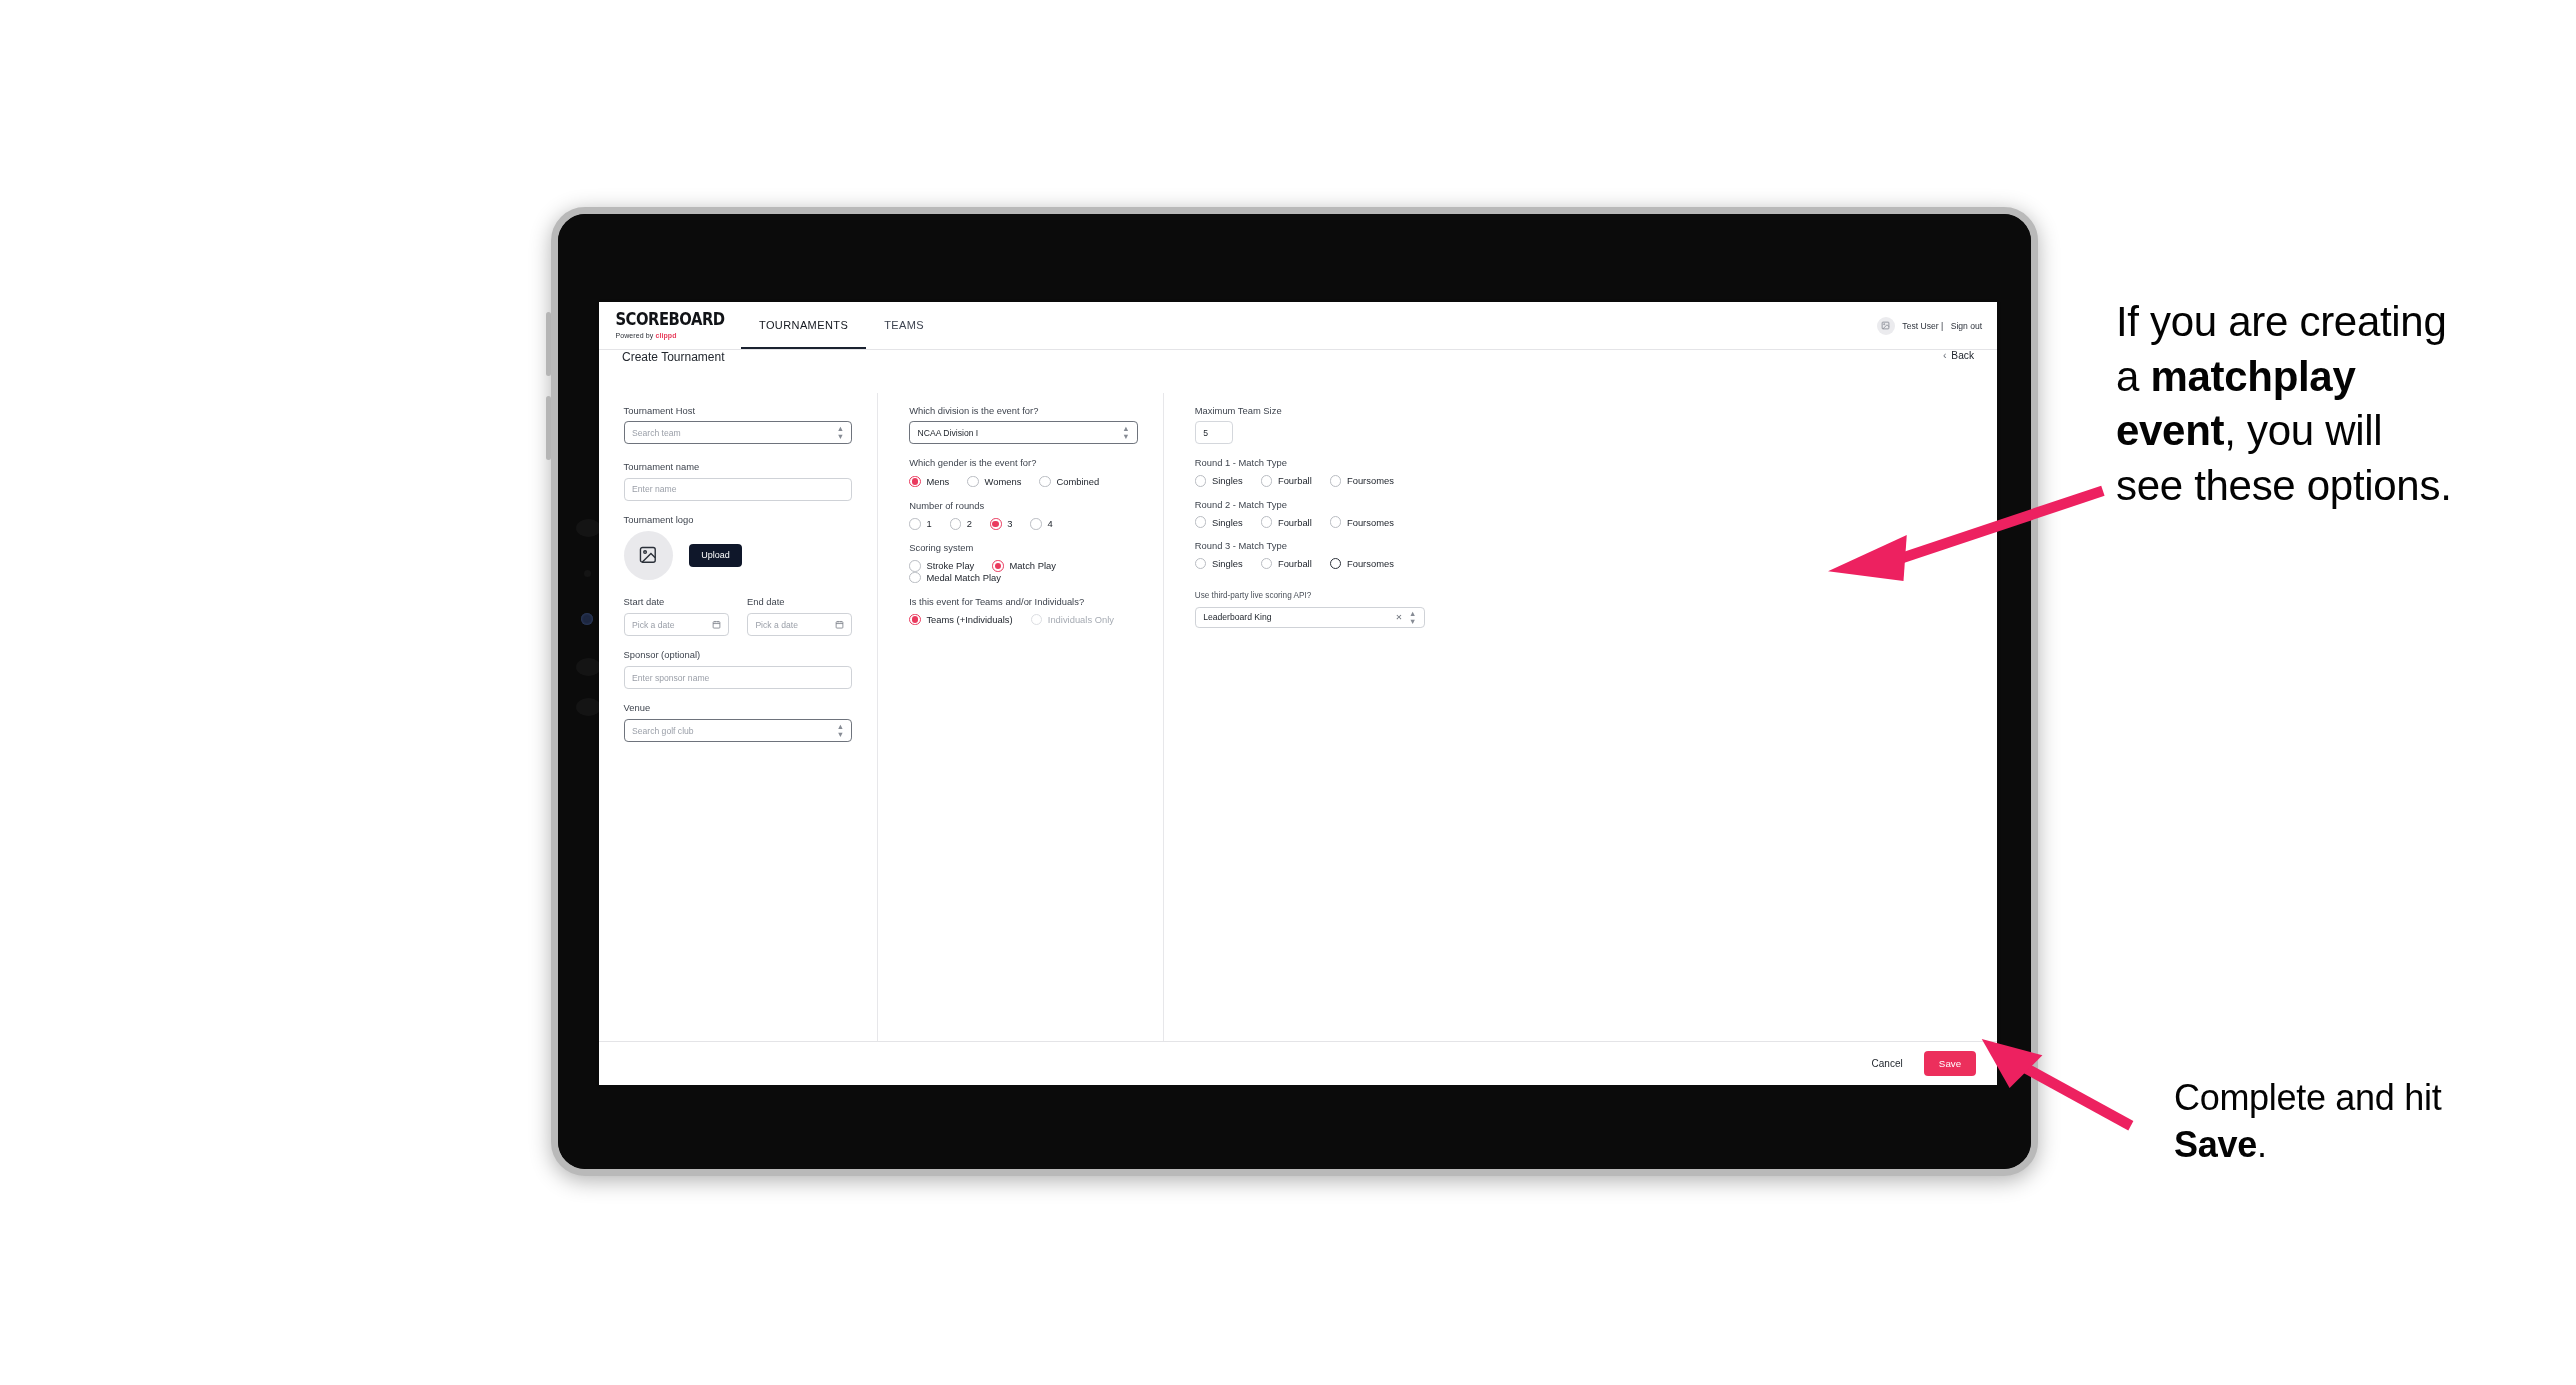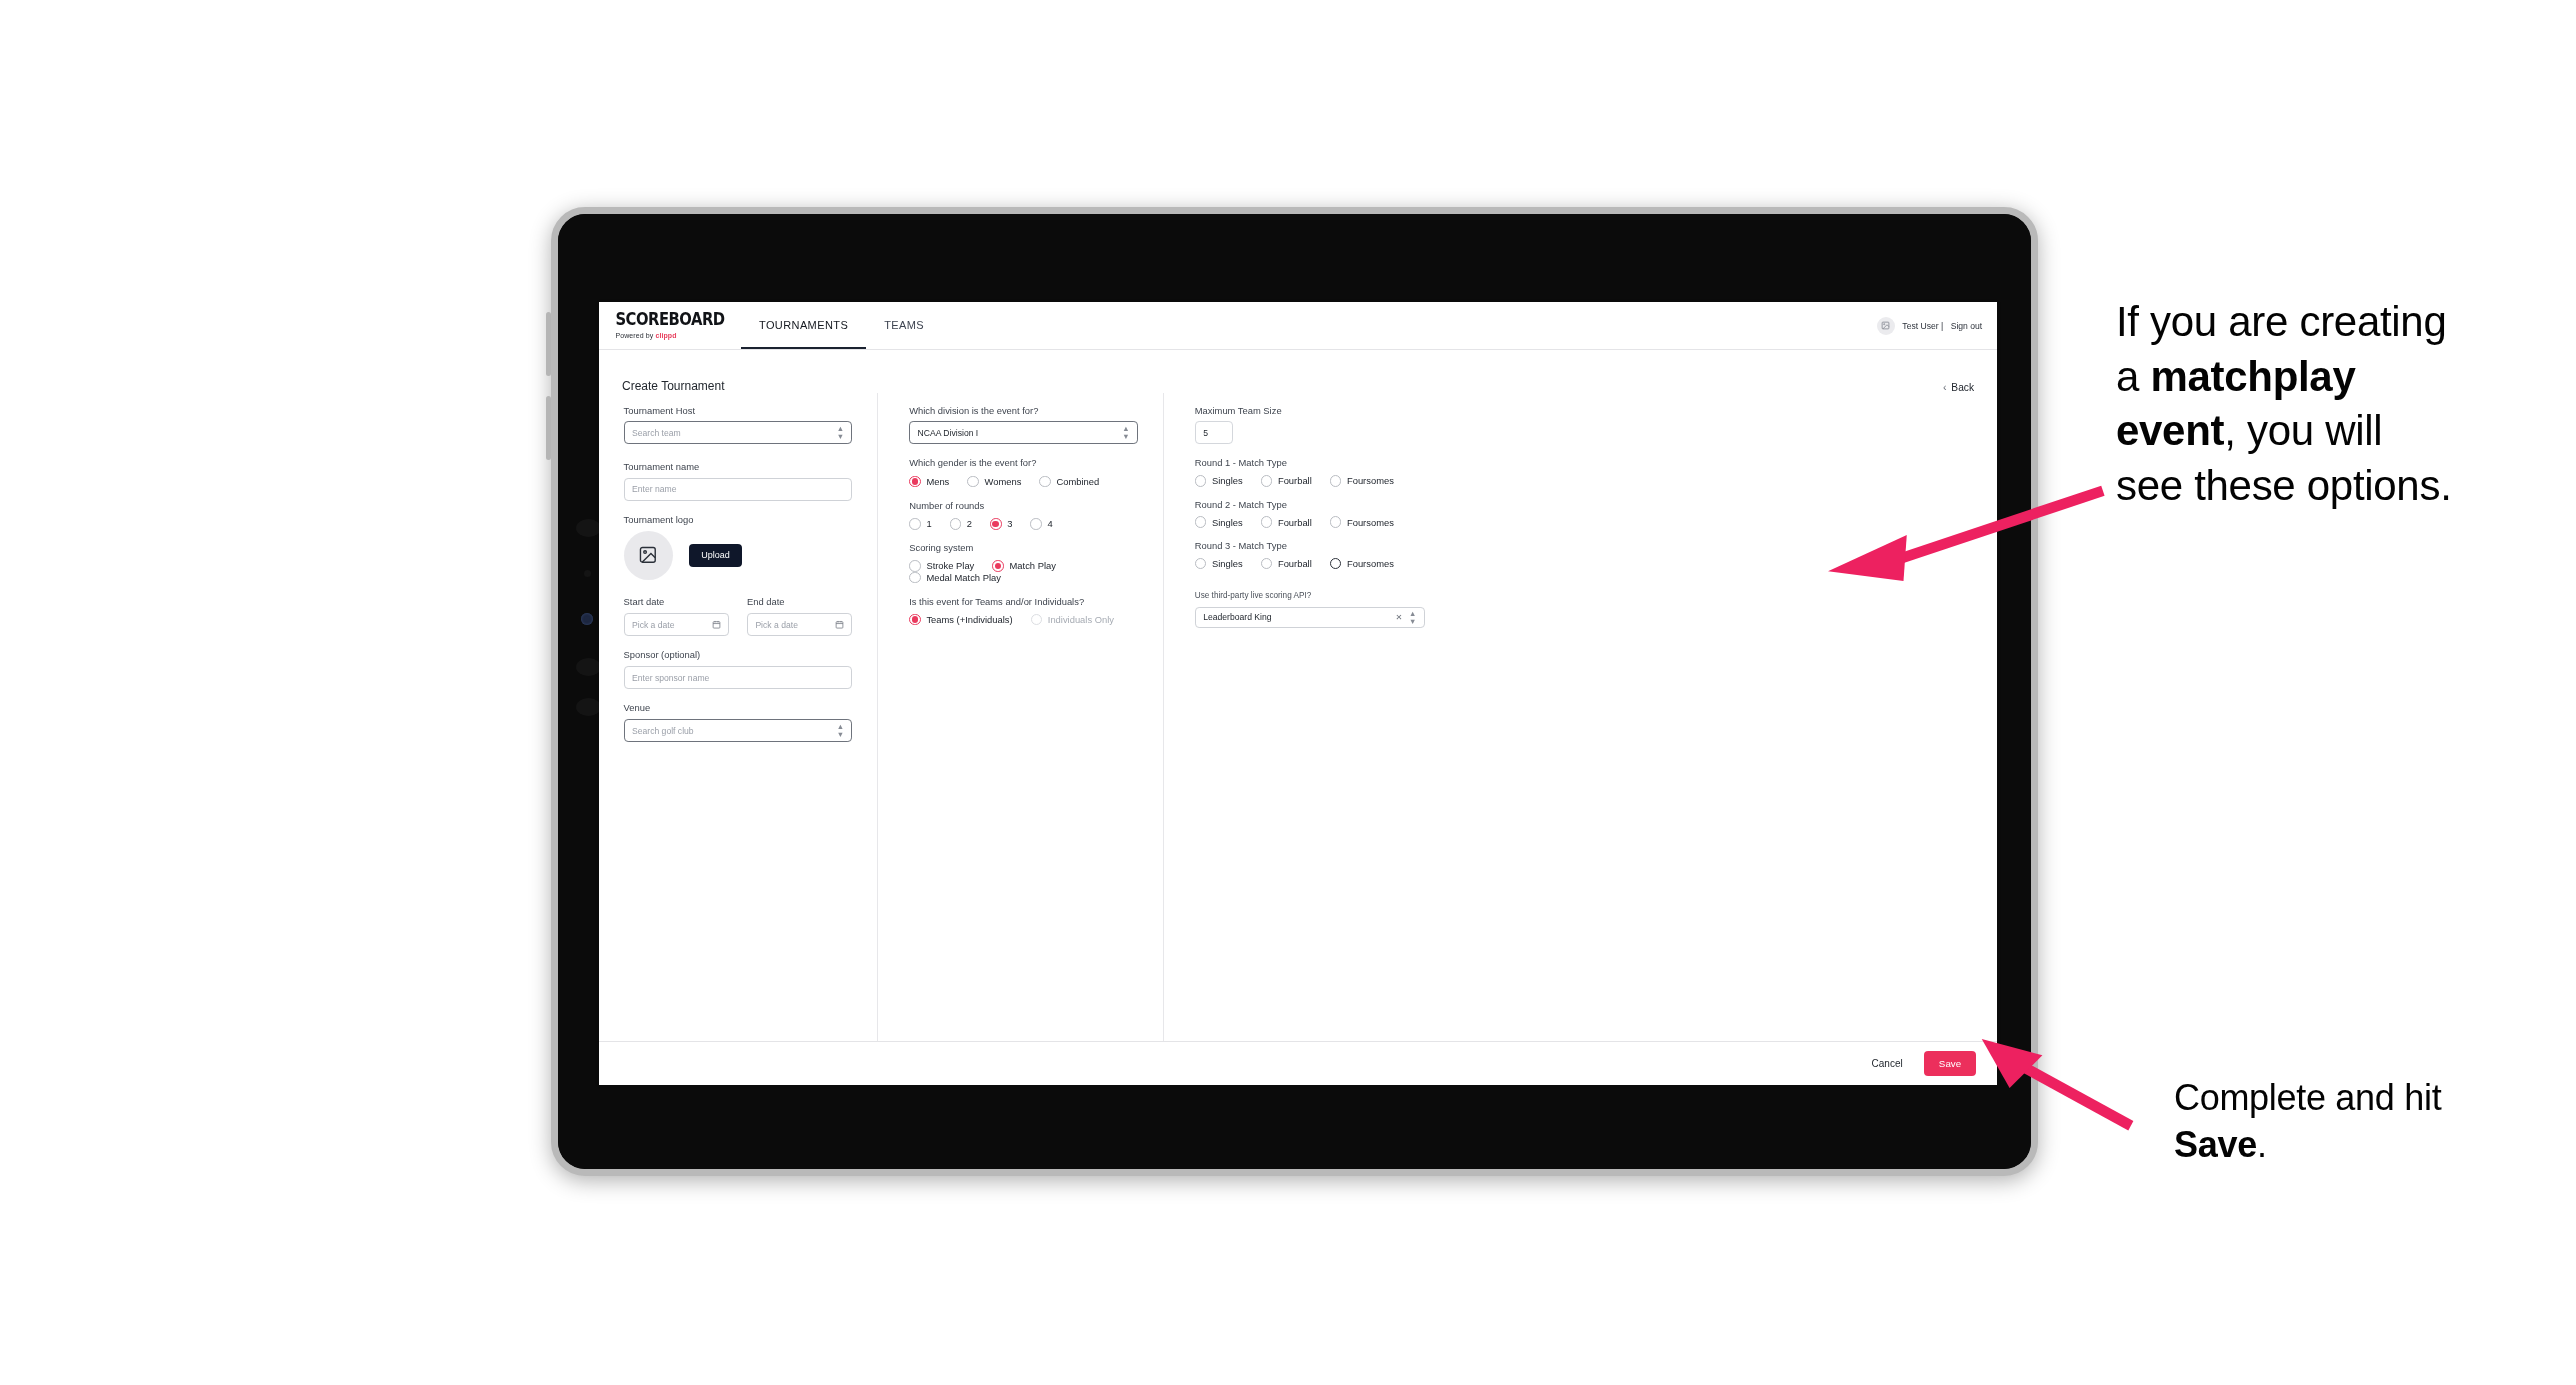--- a/index.html
+++ b/index.html
@@ -92,21 +92,21 @@
     width:18px; height:18px; border-radius:50%; background:#ebebee;
     display:flex; align-items:center; justify-content:center;
     color:#7b7f88;
   }
   .user-name { font-size:8.6px; color:#2d323b; }
   .sign-out { font-size:8.6px; color:#2d323b; cursor:pointer; }
 
   
   .page-head {
     height:43px; flex:none;
-    display:flex; align-items:flex-end; padding: 0 23px 0 23px;
+    display:flex; align-items:flex-start; padding: 0 23px 0 23px;
     background:#fff;
   }
   .page-title { font-size:12px; color:#23282f; }
   .back-link {
     margin-left:auto; display:flex; align-items:center; gap:4.9px;
     font-size:10.2px; color:#20252d; cursor:pointer;
   }
   .back-chev { font-size:10.7px; color:#6a6f79; line-height:1; }
 
   

